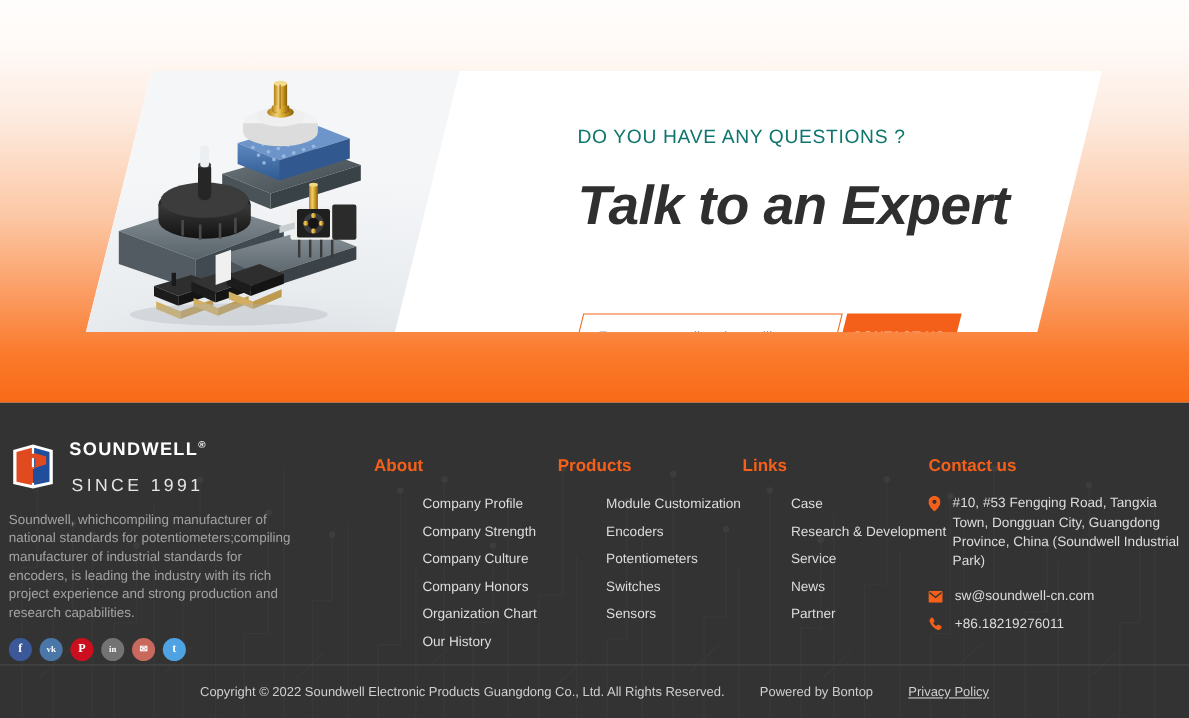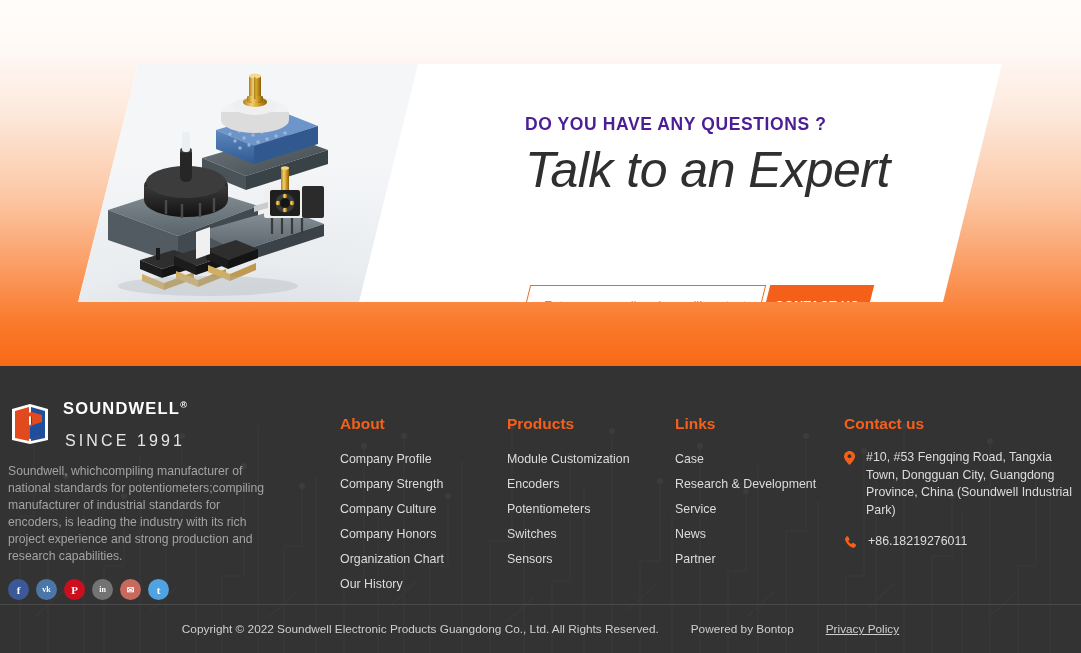--- a/index.html
+++ b/index.html
@@ -34,26 +34,26 @@
     clip-path: polygon(60px 0, 340px 0, 281px 238px, 0 238px);
     background:
       radial-gradient(ellipse 150% 80% at 50% 120%, #d2d7dc 0%, #e9ecef 45%, #f4f6f8 100%);
     overflow: hidden;
   }
   .photo-svg { position: absolute; left: 0; top: 0; }
 
   
   .cta-text { position: absolute; left: 447px; top: 50px; width: 420px; }
   .cta-eyebrow {
-    font-size: 17.5px; letter-spacing: .6px; color: #4c1d95;
-    font-weight: 700; white-space: nowrap;
+    font-size: 17.5px; letter-spacing: .6px; color: #0f766e;
+    font-weight: 400; white-space: nowrap;
   }
   .cta-title {
-    margin-top: 8px;
-    font-size: 50px; line-height: 1.08; font-weight: 400;
+    margin-top: 25px;
+    font-size: 50px; line-height: 1.08; font-weight: 700;
     font-style: italic; color: #2f2f2f; letter-spacing: -0.5px;
     white-space: nowrap;
   }
 
   
   .cta-form { position: absolute; left: 447px; top: 221px; display: flex; align-items: flex-start; }
   .email-wrap {
     position: relative; width: 236px; height: 42px;
   }
   .email-skew {
@@ -112,21 +112,21 @@
     width: 21px; height: 21px; border-radius: 50%;
     display: flex; align-items: center; justify-content: center;
     color: #fff; font-size: 11px; font-weight: 700; cursor: pointer;
     font-family: "Liberation Serif", serif;
   }
 
   
   .col { position: absolute; top: 49px; }
   .col-title { color: #f4601a; font-size: 15.5px; font-weight: 700; margin-bottom: 16px; }
   .col ul { list-style: none; }
-  .col li { margin-bottom: 7px; }
+  .col li { margin-bottom: 7px; margin-left: 44px; }
   .col a {
     color: #dcdcdc; font-size: 12.4px; text-decoration: none; cursor: pointer;
     display: inline-block;
   }
   .col-about    { left: 340px; }
   .col-products { left: 507px; }
   .col-links    { left: 675px; }
 
   
   .col-contact { position: absolute; left: 844px; top: 49px; width: 235px; }
@@ -448,20 +448,29 @@
       <div class="contact-row addr">
         <span class="ico">
           <svg width="11" height="14" viewBox="0 0 11 14">
               <path d="M5.5 0C2.5 0 0 2.4 0 5.3 0 9.2 5.5 14 5.5 14S11 9.2 11 5.3C11 2.4 8.5 0 5.5 0z" fill="#f4601a"></path>
               <circle cx="5.5" cy="5.2" r="1.9" fill="#333"></circle>
             </svg>
         </span>
         <span class="txt">#10, #53 Fengqing Road, Tangxia Town, Dongguan City, Guangdong Province, China (Soundwell Industrial Park)</span>
       </div>
 
+      <div class="contact-row">
+        <span class="ico">
+          <svg width="13" height="11" viewBox="0 0 13 11">
+              <rect width="13" height="11" rx="1.5" fill="#f4601a"></rect>
+              <path d="M1 1.6 L6.5 6 L12 1.6" stroke="#333" stroke-width="1.3" fill="none"></path>
+            </svg>
+        </span>
+        <span class="txt">sw@soundwell-cn.com</span>
+      </div>
 
       <div class="contact-row">
         <span class="ico">
           <svg width="13" height="13" viewBox="0 0 13 13">
               <path d="M2.4 0.6c.8-.6 1.7-.2 2.1.6l.9 1.8c.3.6.1 1.2-.4 1.6l-.7.5c.5 1.4 1.6 2.5 3 3l.5-.7c.4-.5 1-.7 1.6-.4l1.8.9c.8.4 1.2 1.3.6 2.1l-.7.9c-.6.8-1.6 1.1-2.5.8C5.3 10.6 2.4 7.7 1.1 4 0.8 3.1 1.1 2.1 1.9 1.5z" fill="#f4601a"></path>
             </svg>
         </span>
         <span class="txt">+86.18219276011</span>
       </div>
     </div>

